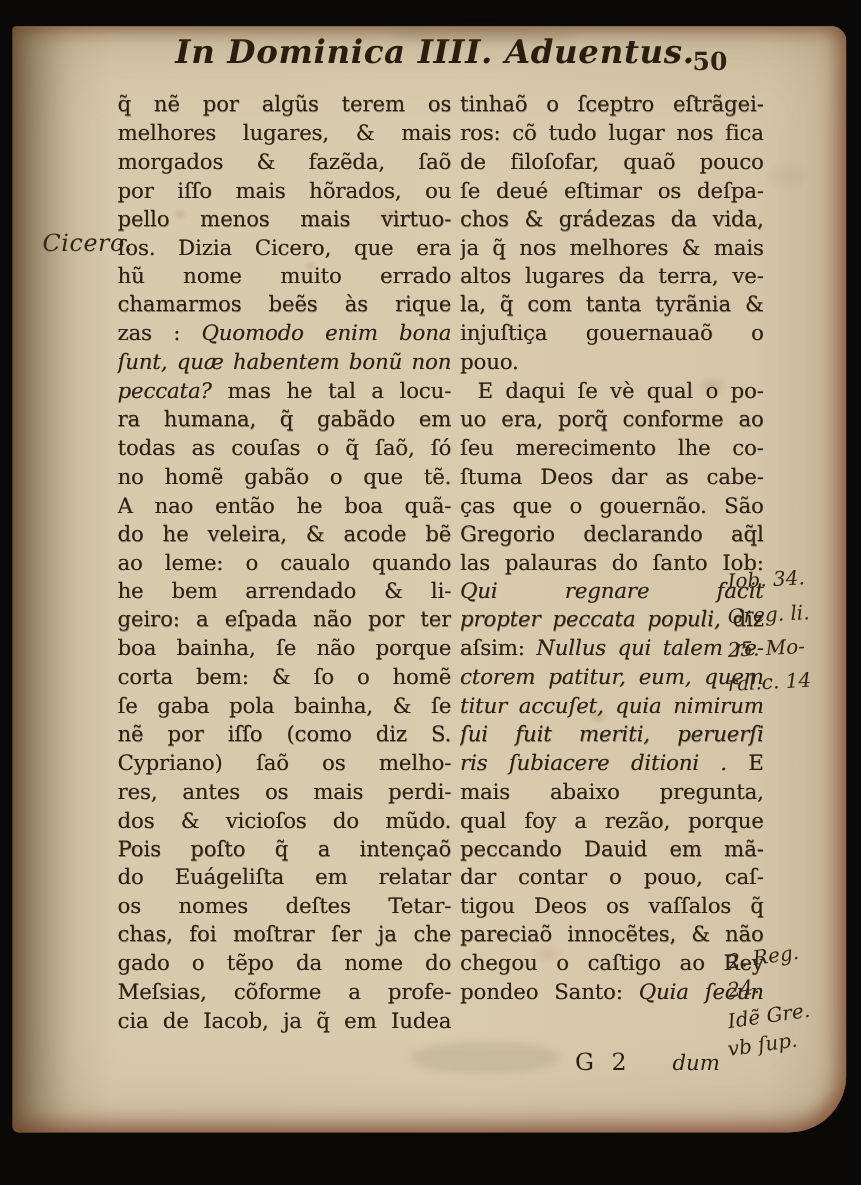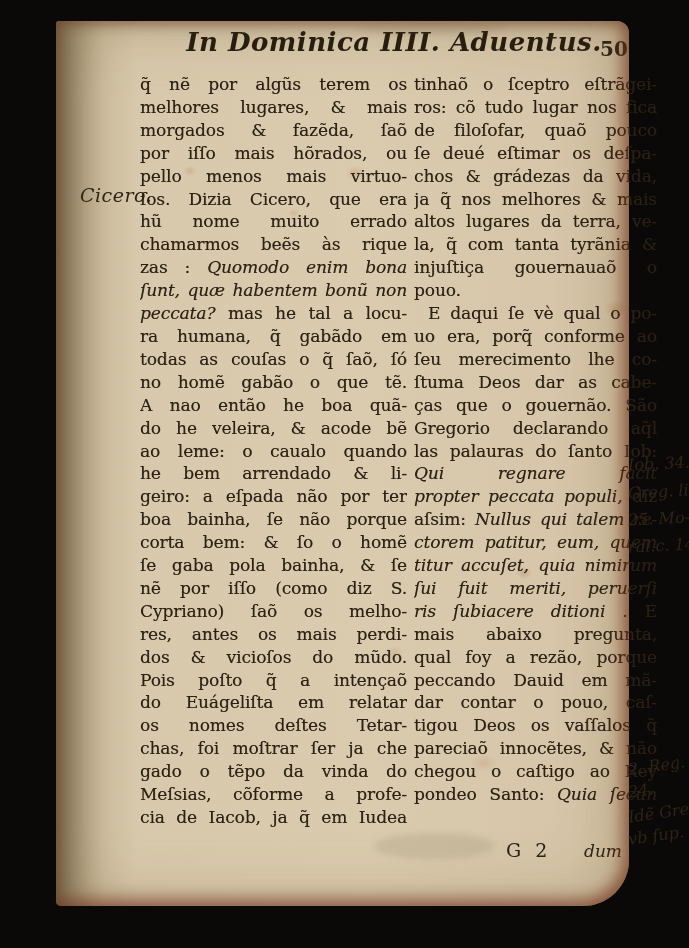--- a/index.html
+++ b/index.html
@@ -2,36 +2,35 @@
 <html><head>
 <meta charset="utf-8">
 <style>
   html,body{margin:0;padding:0;background:#000;}
   .stage{
     position:relative;width:689px;height:948px;overflow:hidden;
     background:#0b0907;
     font-family:"DejaVu Serif", serif;
   }
   .page{
-    position:absolute;left:10px;top:21px;width:573px;height:885px;
+    position:absolute;left:10px;top:21px;width:667px;height:885px;
     border-radius:3px 12px 46px 5px;
     background-color:#d6c5a8;
     background-image:
       radial-gradient(16px 11px at 300px 152px, rgba(160,95,55,.22), transparent 70%),
       radial-gradient(10px 8px at 134px 150px, rgba(160,95,55,.20), transparent 70%),
       radial-gradient(9px 7px at 238px 192px, rgba(155,90,50,.18), transparent 70%),
       radial-gradient(18px 13px at 560px 288px, rgba(150,85,50,.20), transparent 70%),
       radial-gradient(12px 9px at 468px 552px, rgba(150,85,50,.22), transparent 70%),
       radial-gradient(15px 11px at 338px 632px, rgba(150,85,50,.16), transparent 70%),
       radial-gradient(8px 8px at 608px 498px, rgba(140,80,45,.20), transparent 70%),
       radial-gradient(20px 13px at 428px 742px, rgba(150,85,50,.14), transparent 70%),
       radial-gradient(26px 18px at 620px 120px, rgba(150,95,55,.12), transparent 70%),
       linear-gradient(90deg,#a3926f 0px,#bcab8b 20px,#cfbfa0 48px,#d9c9ac 82px,#dbcbae 55%,#d6c5a8 90%,#cdbc9d 100%);
     color:#2a2014;
-    margin-left:46px;
   }
   .edge-tint{
     position:absolute;inset:0;pointer-events:none;border-radius:inherit;
     box-shadow:
       inset 0 0 70px rgba(110,85,50,.30),
       inset -9px 0 14px rgba(120,45,25,.40),
       inset 0 -9px 14px rgba(115,42,24,.38),
       inset 0 6px 10px rgba(100,70,40,.25),
       inset 30px 0 34px -14px rgba(70,55,35,.50);
   }
@@ -116,21 +115,21 @@
         <div class="tline"><span>corta bem: &amp; ſo o homẽ</span></div>
         <div class="tline"><span>ſe gaba pola bainha, &amp; ſe</span></div>
         <div class="tline"><span>nẽ por iſſo (como diz S.</span></div>
         <div class="tline"><span>Cypriano) ſaõ os melho-</span></div>
         <div class="tline"><span>res, antes os mais perdi-</span></div>
         <div class="tline"><span>dos &amp; vicioſos do mũdo.</span></div>
         <div class="tline"><span>Pois poſto q̃ a intençaõ</span></div>
         <div class="tline"><span>do Euágeliſta em relatar</span></div>
         <div class="tline"><span>os nomes deſtes Tetar-</span></div>
         <div class="tline"><span>chas, foi moſtrar ſer ja che</span></div>
-        <div class="tline"><span>gado o tẽpo da vinda do</span></div>
+        <div class="tline"><span>gado o tẽpo da nome do</span></div>
         <div class="tline"><span>Meſsias, cõforme a profe-</span></div>
         <div class="tline"><span>cia de Iacob, ja q̃ em Iudea</span></div>
       </div>
     <div class="col col-right">
         <div class="tline"><span>tinhaõ o ſceptro eſtrãgei-</span></div>
         <div class="tline"><span>ros: cõ tudo lugar nos fica</span></div>
         <div class="tline"><span>de filoſofar, quaõ pouco</span></div>
         <div class="tline"><span>ſe deué eſtimar os deſpa-</span></div>
         <div class="tline"><span>chos &amp; grádezas da vida,</span></div>
         <div class="tline"><span>ja q̃ nos melhores &amp; mais</span></div>

